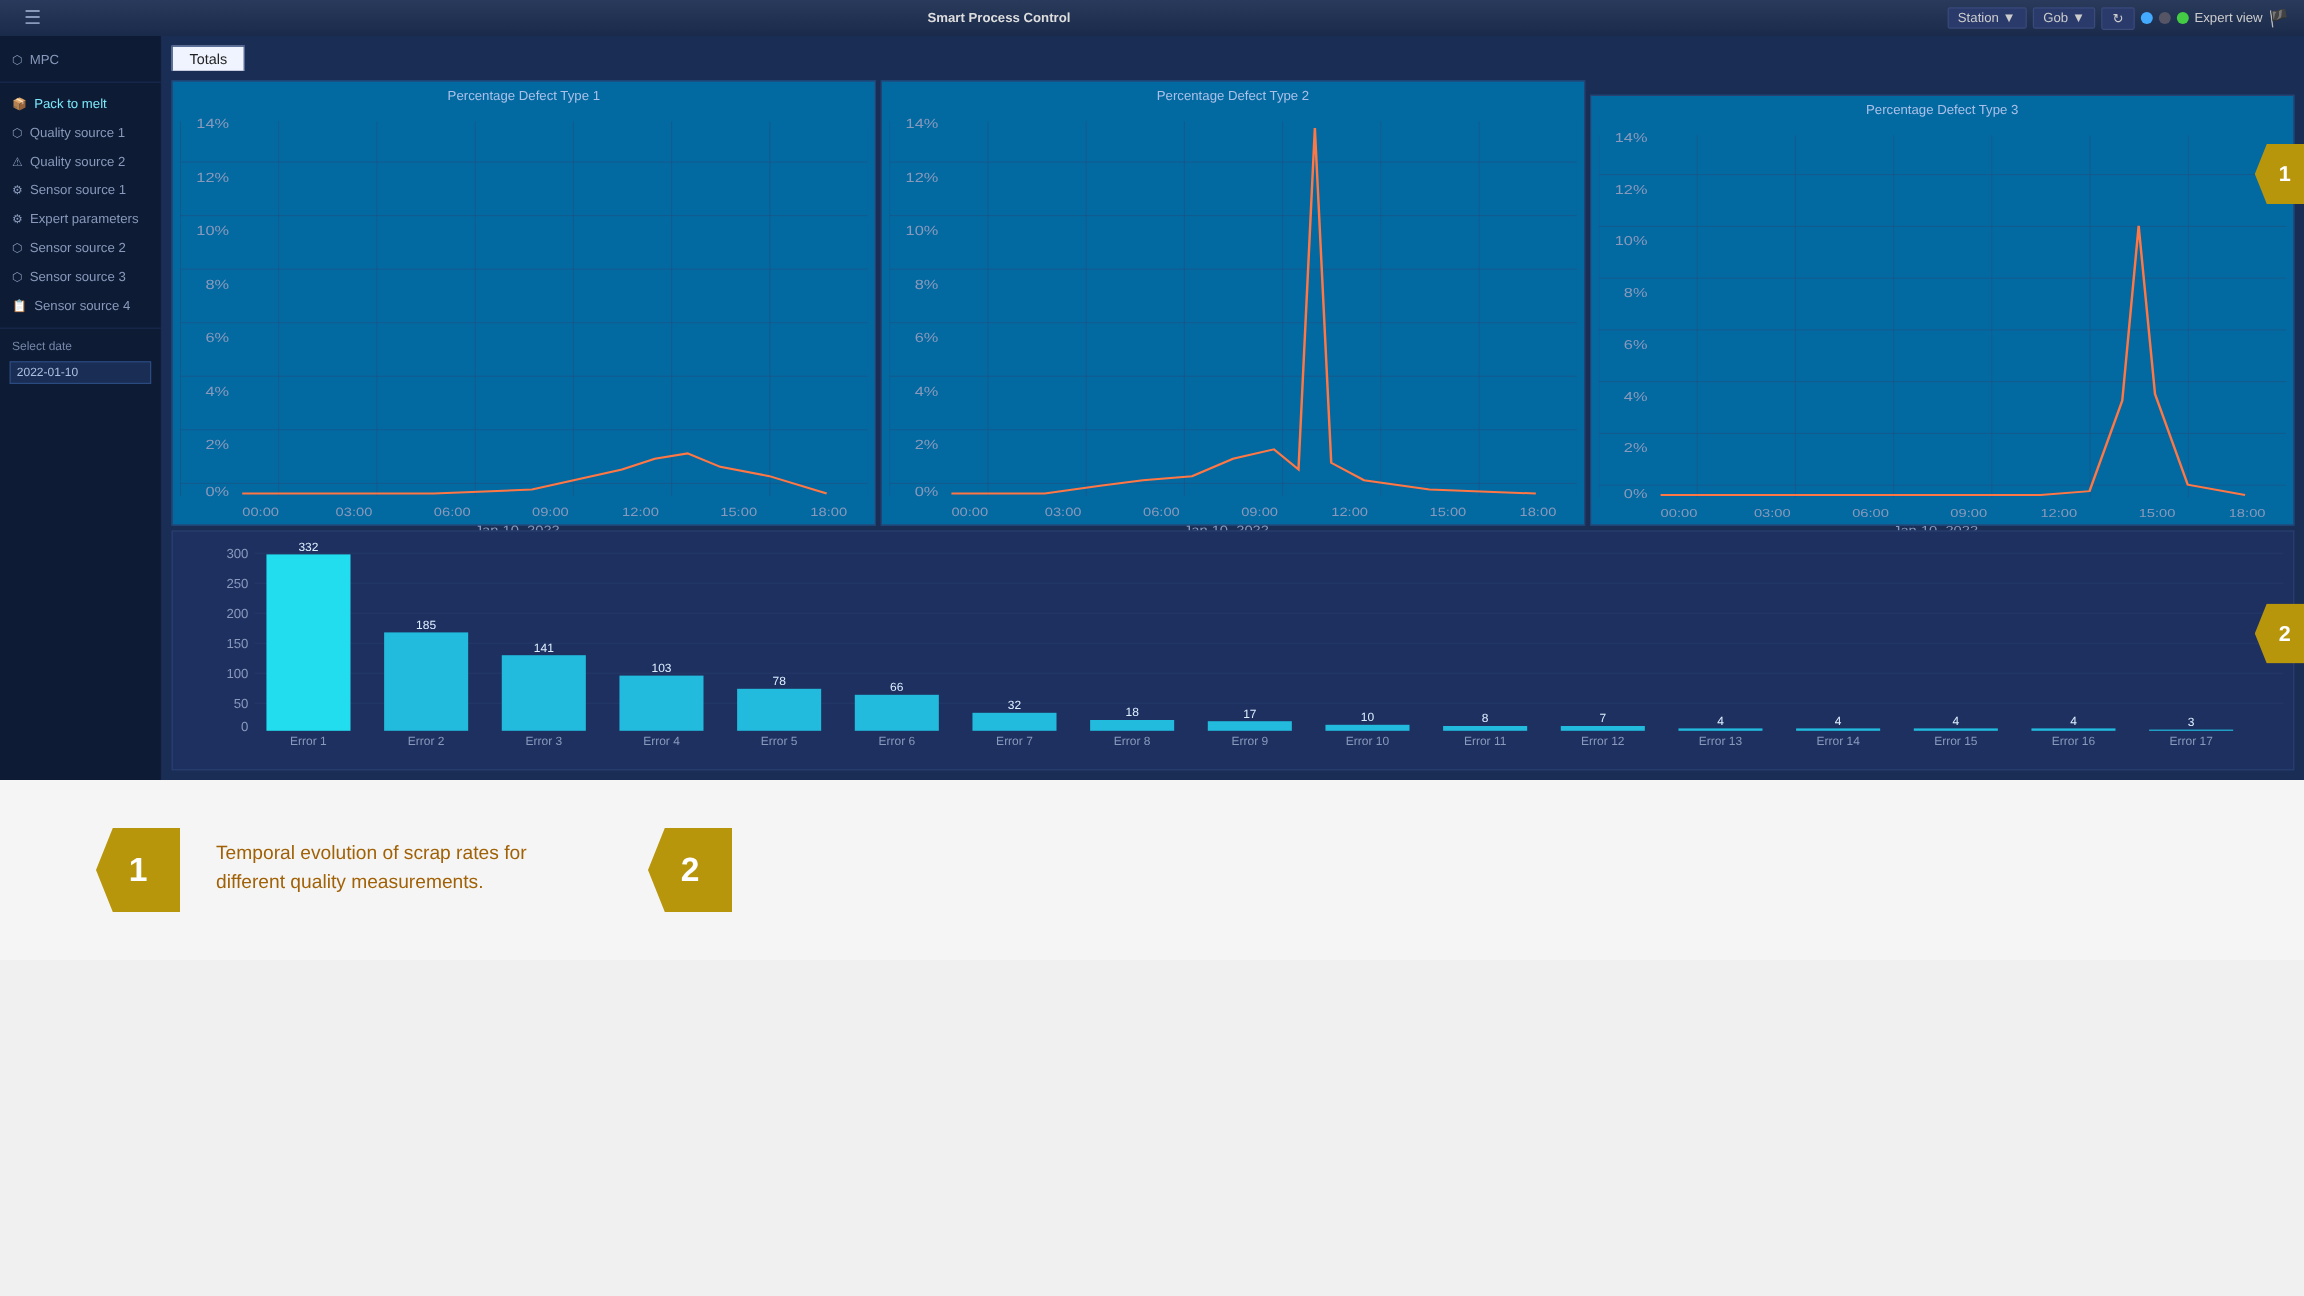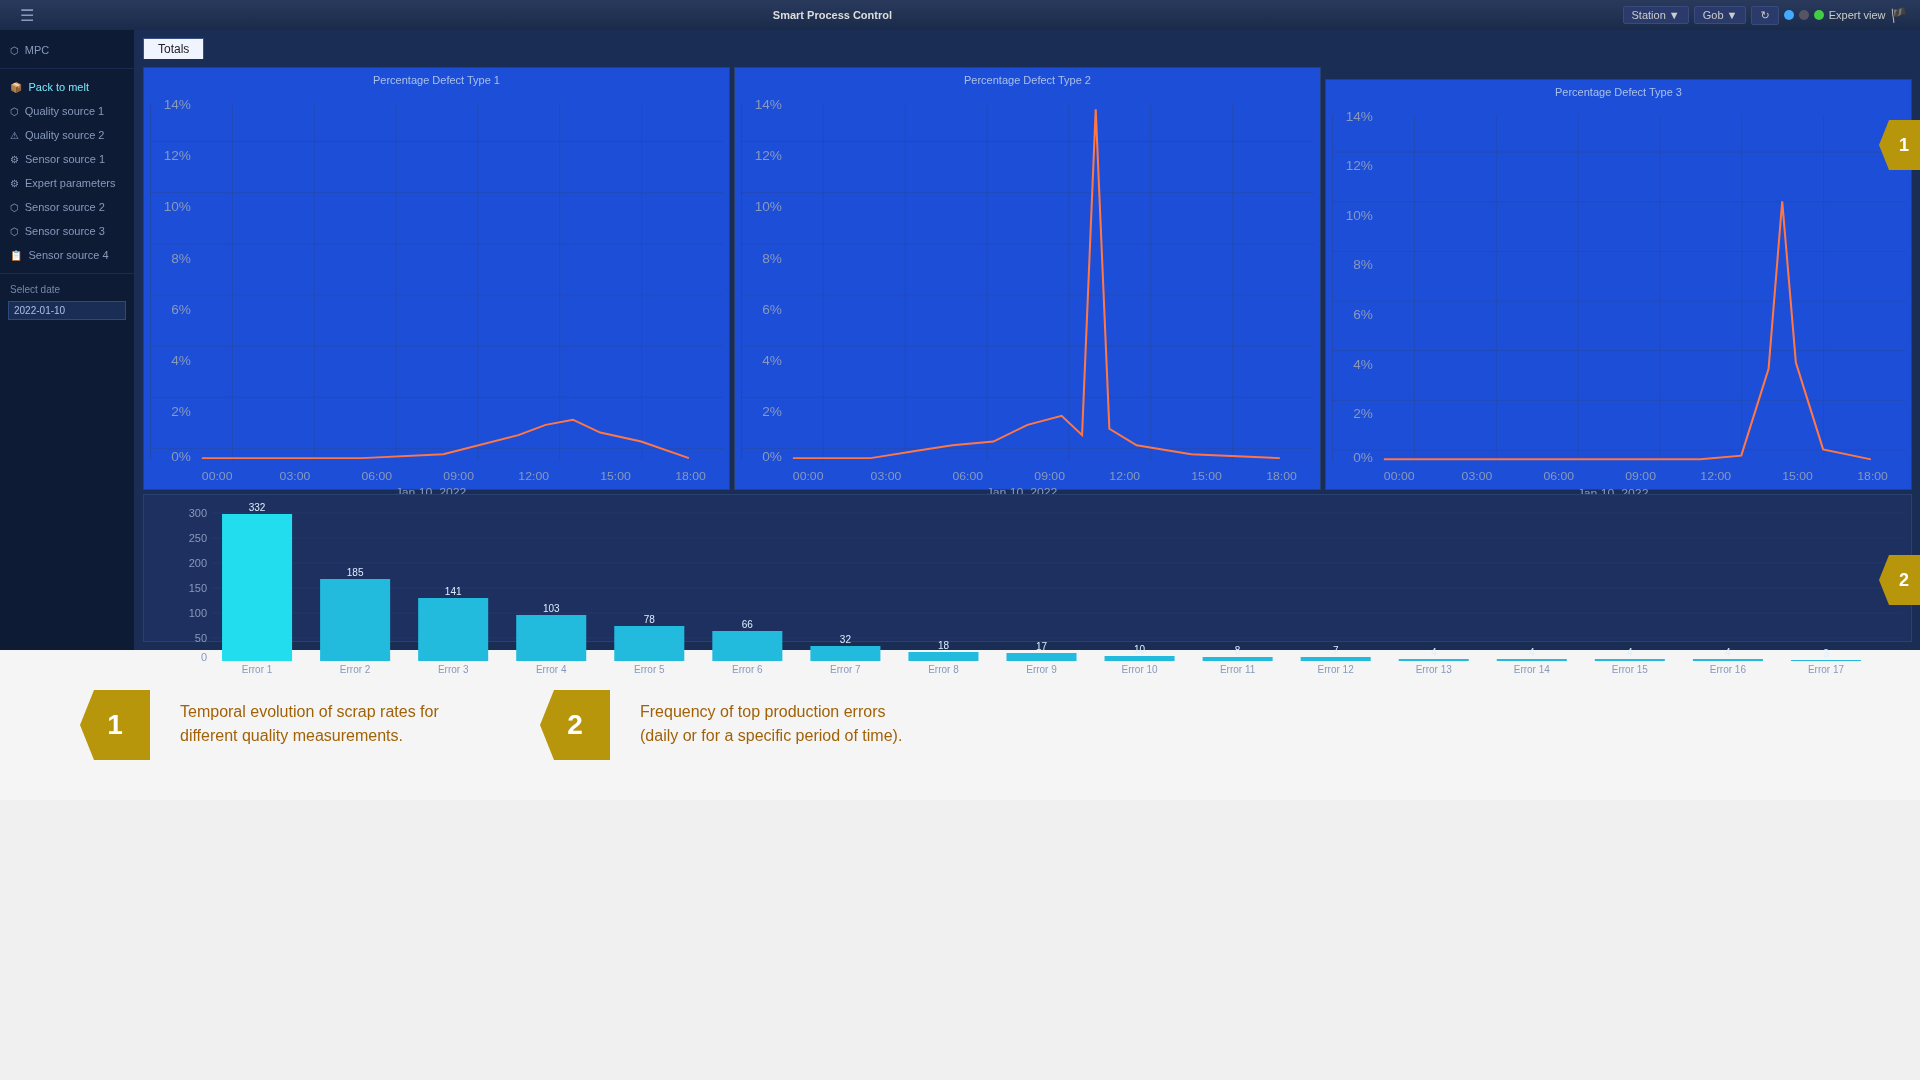--- a/index.html
+++ b/index.html
@@ -109,21 +109,21 @@
 
     
     .charts-row {
       display: flex;
       gap: 4px;
       flex: 1;
       min-height: 0;
     }
     .chart-panel {
       flex: 1;
-      background: #1d4ed8;
+      background: #0369a1;
       border: 1px solid #2a4070;
       position: relative;
       padding: 6px;
     }
     .chart-title {
       text-align: center;
       color: #aac0e8;
       font-size: 11px;
       margin-bottom: 4px;
     }
@@ -357,21 +357,21 @@
           <text x="180" y="318" fill="#8899bb" font-size="9">Jan 10, 2022</text>
 
           <polyline points="38,288 95,288 155,288 215,288 270,288 300,285 320,215 330,80 340,210 360,280 395,288" fill="none" stroke="#ff7744" stroke-width="1.5"></polyline>
         </svg>
         
         <div class="badge-1">1</div>
       </div>
 
     </div>
 
-    <div class="bar-chart-panel" style="position:relative; overflow:visible; flex-shrink:0; height:148px;text-align:center;">
+    <div class="bar-chart-panel" style="position:relative; overflow:visible; flex-shrink:0; height:200px;text-align:center;">
       <svg width="100%" height="175" viewBox="0 0 1750 175" preserveAspectRatio="none">
 
         <line x1="60" y1="10" x2="1750" y2="10" stroke="#2a4070" stroke-width="0.5"></line>
         <line x1="60" y1="35" x2="1750" y2="35" stroke="#2a4070" stroke-width="0.5"></line>
         <line x1="60" y1="60" x2="1750" y2="60" stroke="#2a4070" stroke-width="0.5"></line>
         <line x1="60" y1="85" x2="1750" y2="85" stroke="#2a4070" stroke-width="0.5"></line>
         <line x1="60" y1="110" x2="1750" y2="110" stroke="#2a4070" stroke-width="0.5"></line>
         <line x1="60" y1="135" x2="1750" y2="135" stroke="#2a4070" stroke-width="0.5"></line>
 
         <text x="55" y="14" fill="#8899bb" font-size="11" text-anchor="end">300</text>
@@ -457,15 +457,14 @@
   </div>
 </div>
 
 <div class="bottom-annotations">
   <div class="annotation-item">
     <div class="annotation-badge">1</div>
     <div class="annotation-text">Temporal evolution of scrap rates for different quality measurements.</div>
   </div>
   <div class="annotation-item">
     <div class="annotation-badge">2</div>
-    <div class="annotation-text">Frequency of top production errors (daily or for a specific period of time).</div>
   </div>
 </div>
 
 </body></html>

